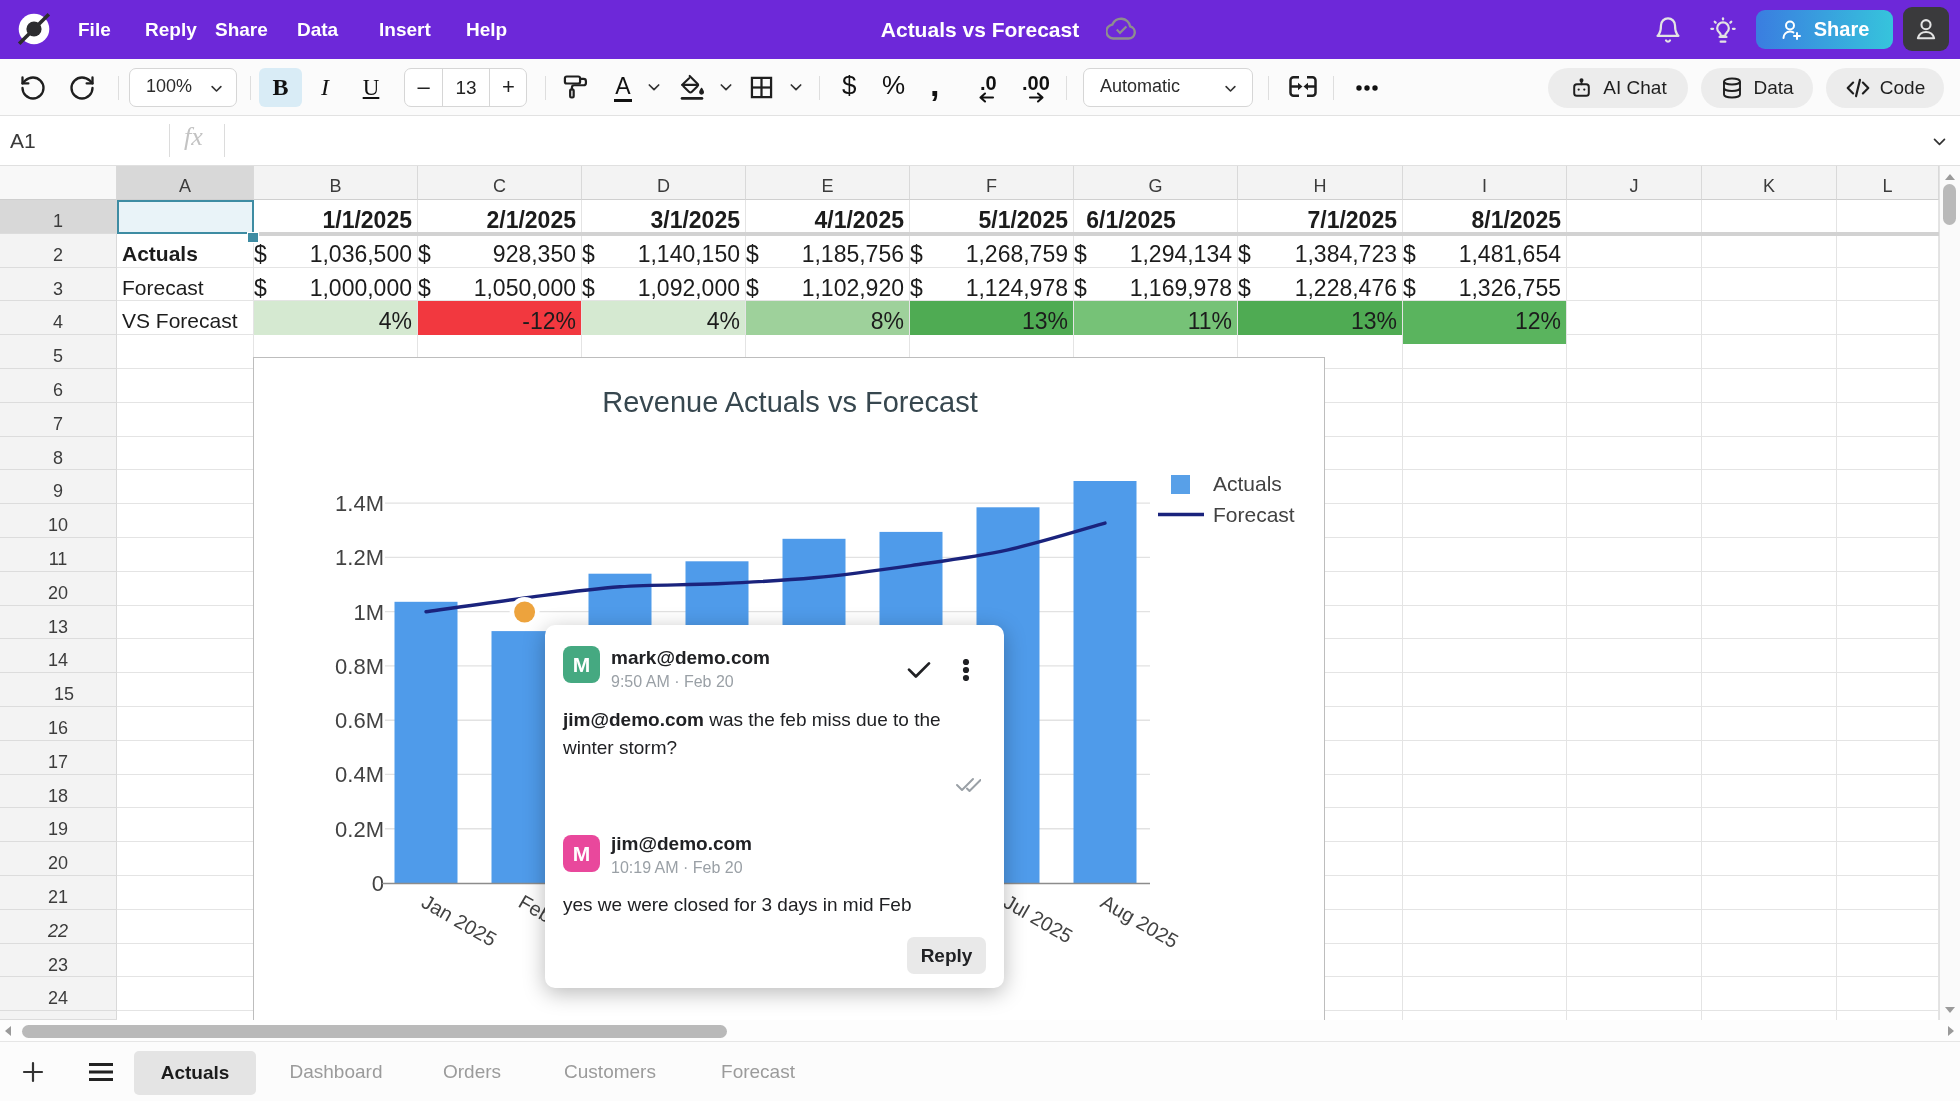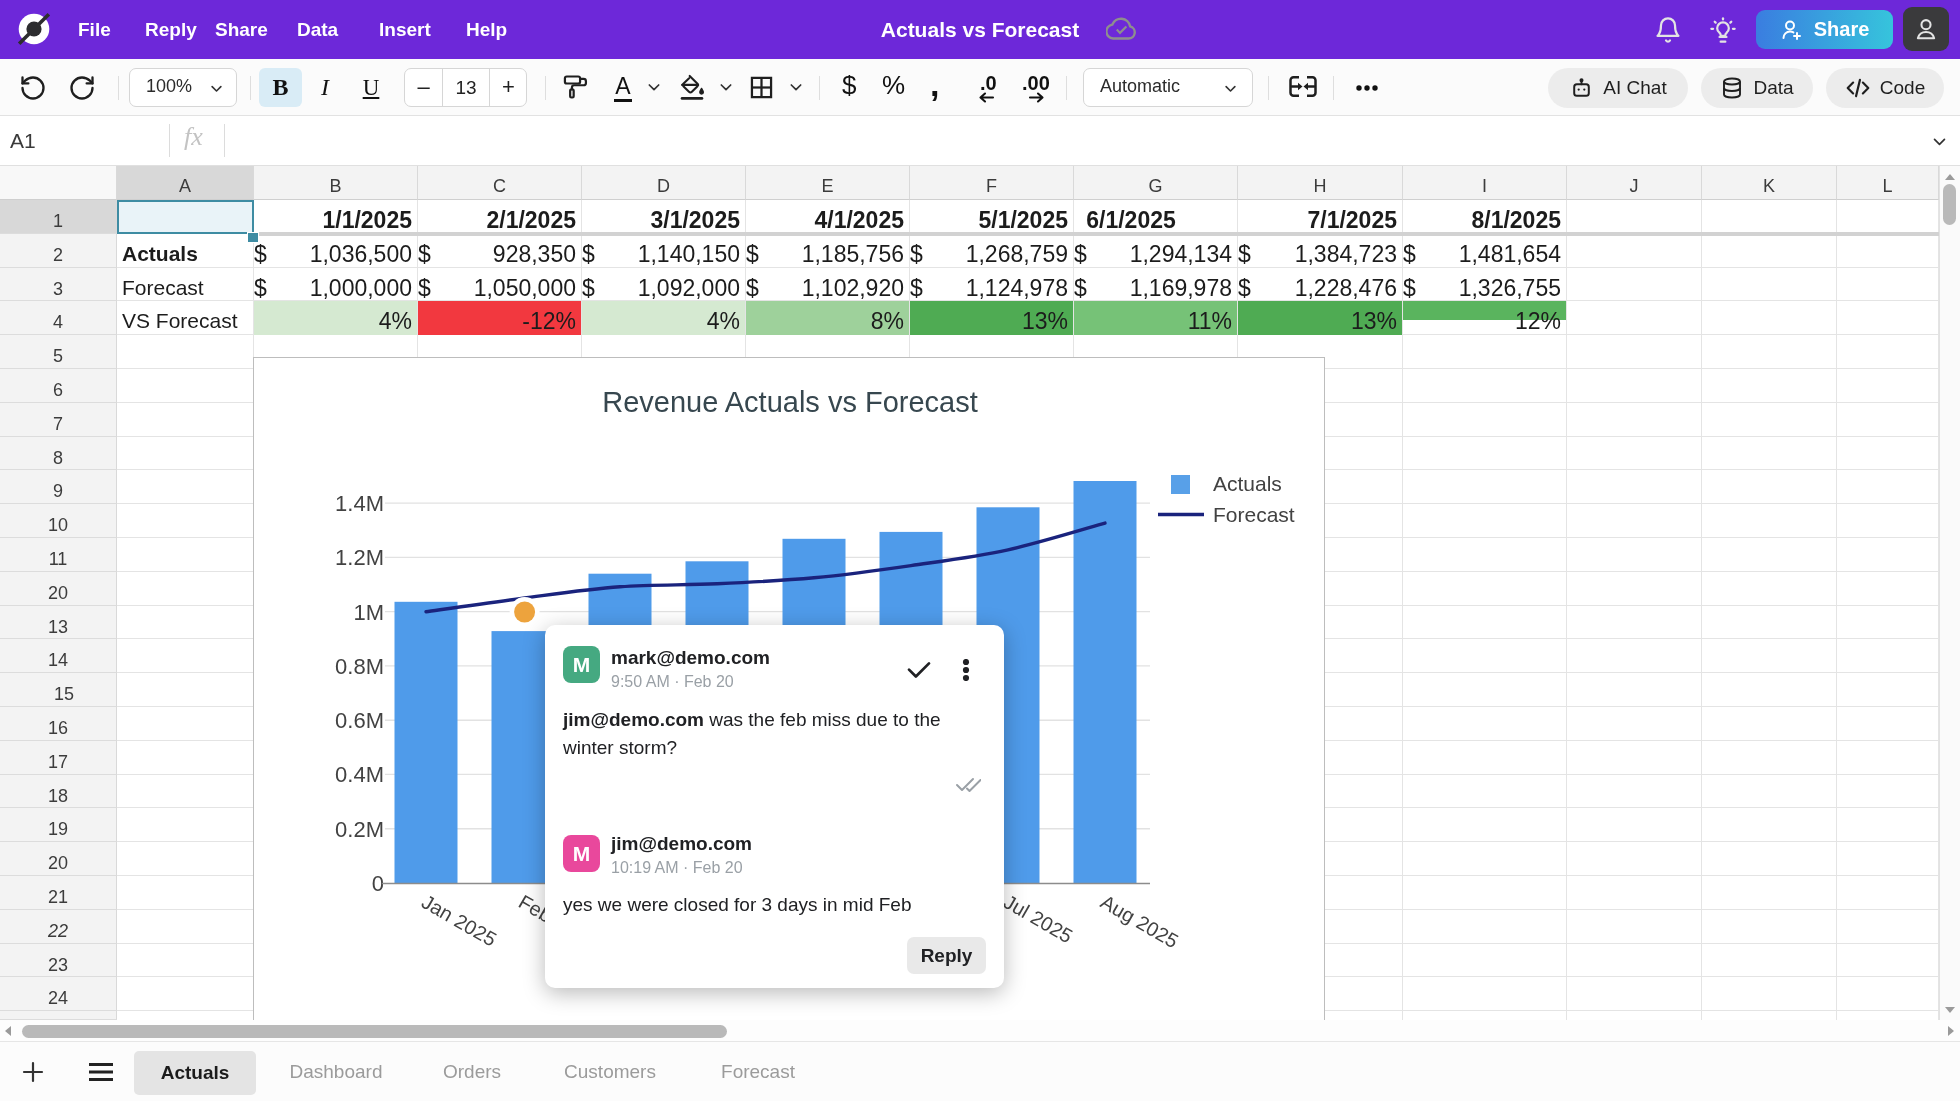--- a/index.html
+++ b/index.html
@@ -306,21 +306,21 @@
 <div class="cell" style="left:1074px;top:101.6px;width:163px;height:33.8px;line-height:40.4px;text-align:right;padding-right:5px;"><span style="float:left">$</span>1,169,978</div>
 <div class="cell" style="left:1238px;top:101.6px;width:164px;height:33.8px;line-height:40.4px;text-align:right;padding-right:5px;"><span style="float:left">$</span>1,228,476</div>
 <div class="cell" style="left:1403px;top:101.6px;width:163px;height:33.8px;line-height:40.4px;text-align:right;padding-right:5px;"><span style="float:left">$</span>1,326,755</div>
 <div class="cell" style="left:254px;top:135.4px;width:163px;height:33.8px;line-height:40.4px;background:#d5e9d1;text-align:right;padding-right:5px;">4%</div>
 <div class="cell" style="left:418px;top:135.4px;width:163px;height:33.8px;line-height:40.4px;background:#f2383f;text-align:right;padding-right:5px;">-12%</div>
 <div class="cell" style="left:582px;top:135.4px;width:163px;height:33.8px;line-height:40.4px;background:#d5e9d1;text-align:right;padding-right:5px;">4%</div>
 <div class="cell" style="left:746px;top:135.4px;width:163px;height:33.8px;line-height:40.4px;background:#9ed19b;text-align:right;padding-right:5px;">8%</div>
 <div class="cell" style="left:910px;top:135.4px;width:163px;height:33.8px;line-height:40.4px;background:#4fab53;text-align:right;padding-right:5px;">13%</div>
 <div class="cell" style="left:1074px;top:135.4px;width:163px;height:33.8px;line-height:40.4px;background:#76c277;text-align:right;padding-right:5px;">11%</div>
 <div class="cell" style="left:1238px;top:135.4px;width:164px;height:33.8px;line-height:40.4px;background:#4fab53;text-align:right;padding-right:5px;">13%</div>
-<div class="cell" style="left:1403px;top:135.4px;width:163px;height:19px;line-height:40.4px;background:#5ab45e;text-align:right;padding-right:5px;">12%</div>
+<div class="cell" style="left:1403px;top:135.4px;width:163px;height:43px;line-height:40.4px;background:#5ab45e;text-align:right;padding-right:5px;">12%</div>
 <div class="abs" style="left:117px;top:34px;width:137px;height:34px;background:#e9f3f8;border:2px solid #3e8ca3"></div>
 <div class="abs" style="left:247px;top:66px;width:12px;height:11px;background:#3e8ca3;border:1.5px solid #fff"></div>
 </div>
 <div class="abs" style="left:253px;top:357px;width:1072px;height:742px;background:#fff;border:1px solid #bdbdbd">
 <svg width="1070" height="649" viewBox="0 0 1070 649">
         <text x="536" y="54" font-size="29" fill="#37474f" text-anchor="middle">Revenue Actuals vs Forecast</text>
         <text x="130" y="533.0" font-size="22" fill="#424242" text-anchor="end">0</text>
         <line x1="131" y1="470.7" x2="896" y2="470.7" stroke="#e2e2e2" stroke-width="1.4"></line>
         <text x="130" y="478.7" font-size="22" fill="#424242" text-anchor="end">0.2M</text>
         <line x1="131" y1="416.4" x2="896" y2="416.4" stroke="#e2e2e2" stroke-width="1.4"></line>

